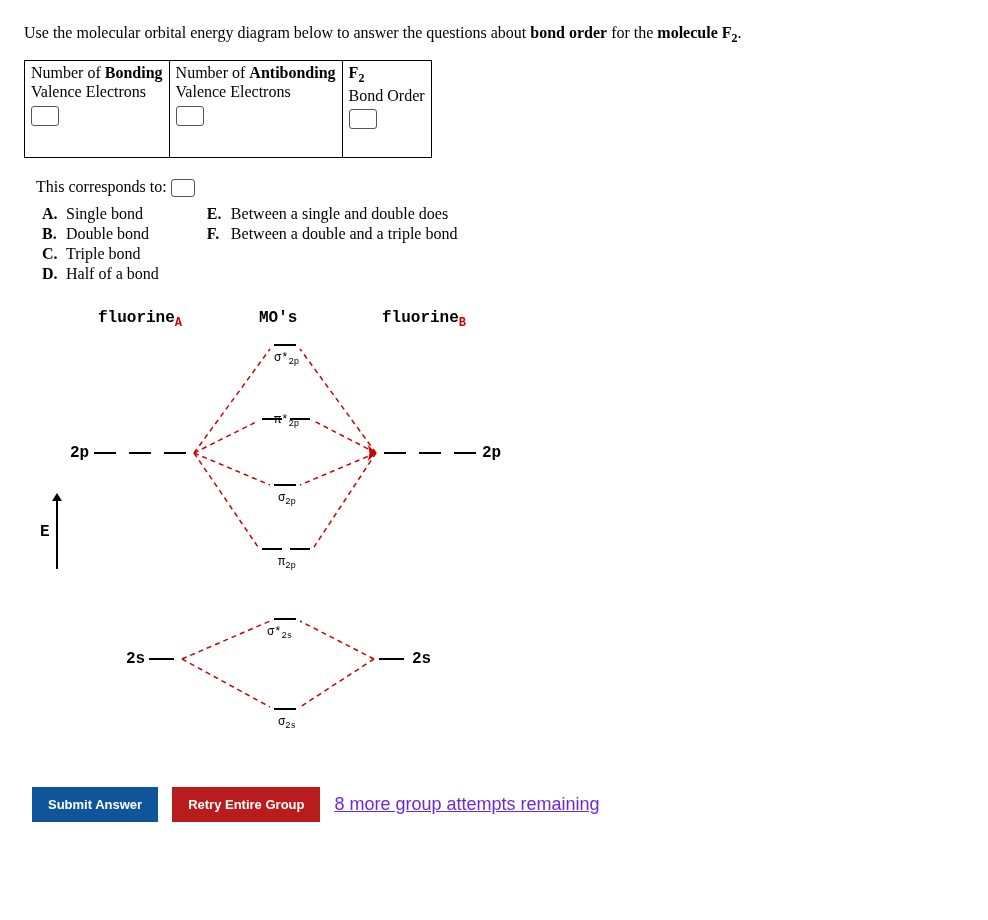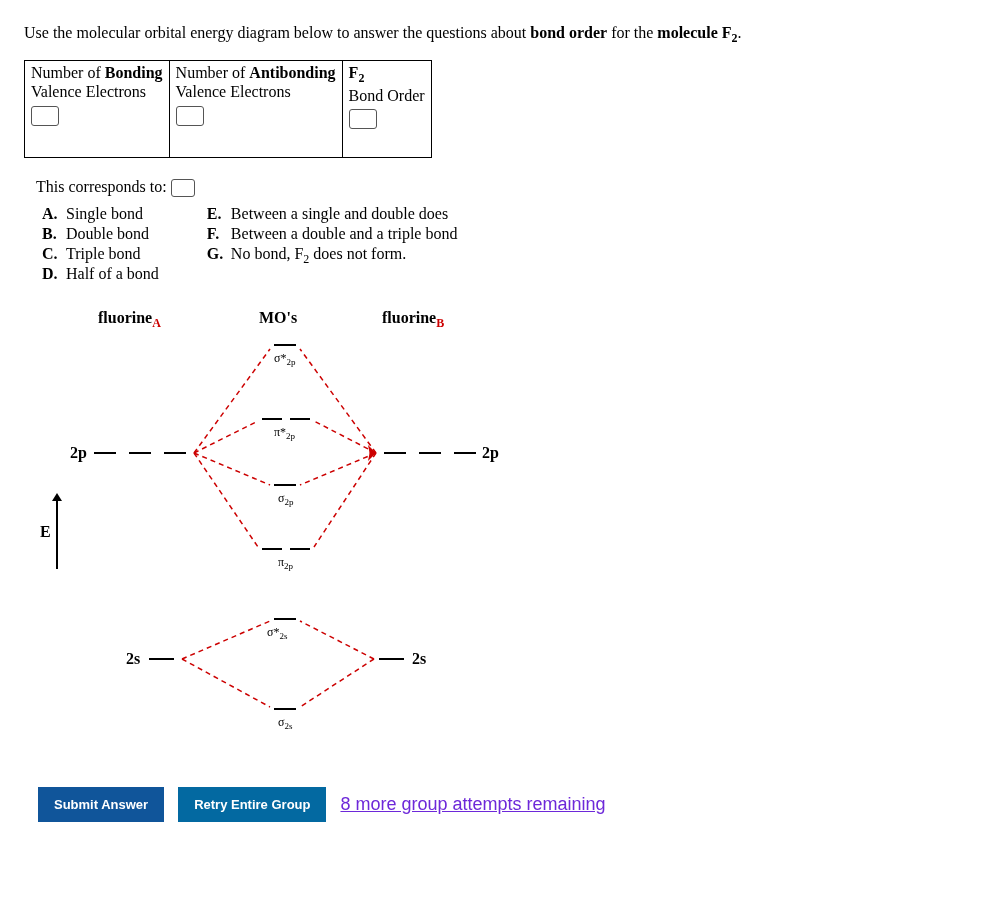--- a/index.html
+++ b/index.html
@@ -50,21 +50,21 @@
   }
   .choice-col div { margin: 2px 0; }
   .choice-col .letter { font-weight: bold; display:inline-block; width: 24px; }
 
   
   .diagram-wrap {
     position: relative;
     width: 460px;
     height: 450px;
     margin-left: 10px;
-    font-family: Liberation Serif, serif;
+    font-family: Liberation Mono, monospace;
   }
   .dlabel { position: absolute; font-size: 16px; }
   .heading { font-weight: bold; }
   .subA { color: #c00; font-size: 0.75em; vertical-align: sub; }
   .subB { color: #c00; font-size: 0.75em; vertical-align: sub; }
 
   
   .eaxis-line { position: absolute; left: 22px; top: 190px; width: 1.5px; height: 70px; background: #000; }
   .eaxis-arrow {
     position: absolute; left: 18px; top: 184px;
@@ -72,31 +72,31 @@
     border-right: 5px solid transparent;
     border-bottom: 8px solid #000;
   }
   .eaxis-label { position: absolute; left: 6px; top: 214px; font-weight: bold; }
 
   svg.diagram-lines { position: absolute; left: 0; top: 0; }
 
   .mo-text { position: absolute; font-size: 12px; }
 
   
-  .button-row { margin-top: 28px; margin-left: 14px; display: flex; align-items: center; gap: 14px; font-family: Arial, Helvetica, sans-serif; }
+  .button-row { margin-top: 28px; margin-left: 8px; display: flex; align-items: center; gap: 14px; font-family: Arial, Helvetica, sans-serif; }
   .btn {
     display: inline-block;
     color: #fff;
     font-weight: bold;
     font-size: 13px;
     padding: 10px 16px;
     cursor: pointer;
   }
   .btn-primary { background: #10559a; }
-  .btn-secondary { background: #0369a1; }
+  .btn-secondary { background: #b91c1c; }
   .attempts { color: #6d28d9; font-size: 18px; text-decoration: underline; }
 </style>
 </head>
 <body>
 
 <div class="prompt">
   <span>Use the molecular orbital energy diagram below to answer the questions about </span><b>bond order</b><span> for the </span><b><span>molecule F</span><sub>2</sub></b><span>.</span>
 </div>
 
 <table class="input-table">
@@ -135,21 +135,20 @@
 <div class="choices">
   <div class="choice-col">
     <div><span class="letter">A.</span><span>Single bond</span></div>
     <div><span class="letter">B.</span><span>Double bond</span></div>
     <div><span class="letter">C.</span><span>Triple bond</span></div>
     <div><span class="letter">D.</span><span>Half of a bond</span></div>
   </div>
   <div class="choice-col">
     <div><span class="letter">E.</span><span>Between a single and double does</span></div>
     <div><span class="letter">F.</span><span>Between a double and a triple bond</span></div>
-    <div><span class="letter">G.</span><span><span>No bond, F</span><sub>2</sub><span> does not form.</span></span></div>
   </div>
 </div>
 
 <div class="diagram-wrap">
 
   <div class="dlabel heading" style="left:64px; top:0;">
     <span>fluorine</span><span class="subA">A</span>
   </div>
   <div class="dlabel heading" style="left:225px; top:0;">MO's</div>
   <div class="dlabel heading" style="left:348px; top:0;">
@@ -222,21 +221,21 @@
   </svg>
 
   <div class="dlabel" style="left:36px; top:135px; font-weight:bold;">2p</div>
   <div class="dlabel" style="left:448px; top:135px; font-weight:bold;">2p</div>
   <div class="dlabel" style="left:92px; top:341px; font-weight:bold;">2s</div>
   <div class="dlabel" style="left:378px; top:341px; font-weight:bold;">2s</div>
 
   <div class="mo-text" style="left:240px; top:42px;">
     <span>σ*</span><sub>2p</sub>
   </div>
-  <div class="mo-text" style="left:240px; top:116px;">
+  <div class="mo-text" style="left:240px; top:104px;">
     <span>π*</span><sub>2p</sub>
   </div>
   <div class="mo-text" style="left:244px; top:182px;">
     <span>σ</span><sub>2p</sub>
   </div>
   <div class="mo-text" style="left:244px; top:246px;">
     <span>π</span><sub>2p</sub>
   </div>
   <div class="mo-text" style="left:233px; top:316px;">
     <span>σ*</span><sub>2s</sub>

